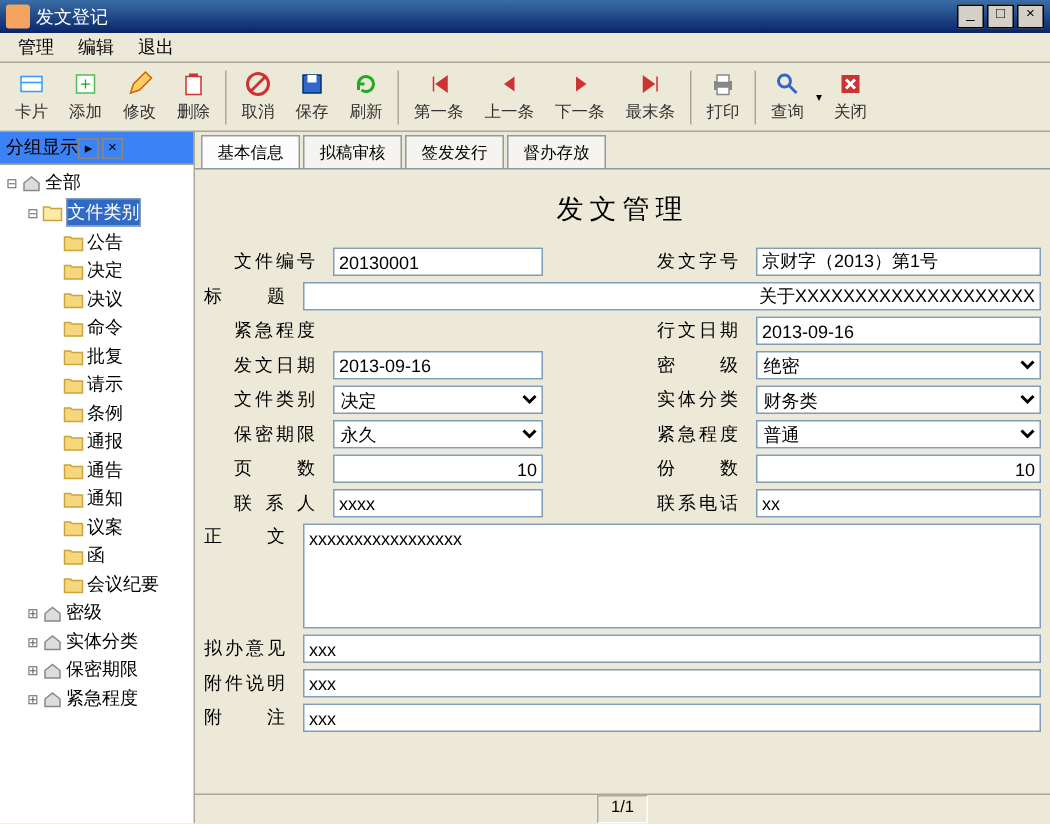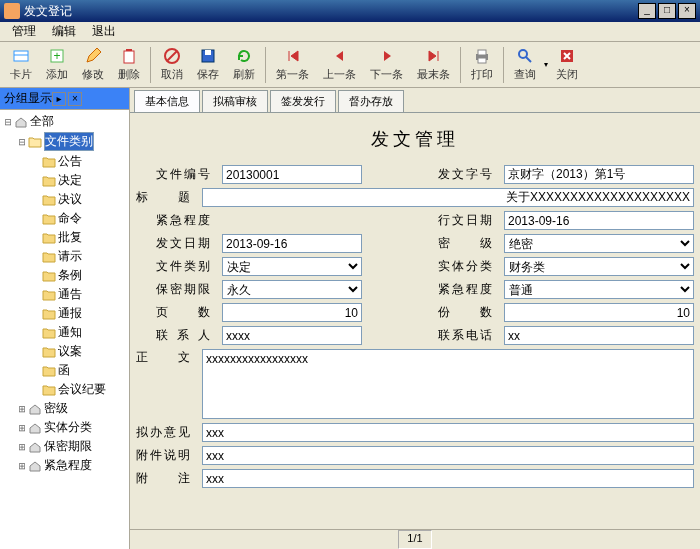--- a/index.html
+++ b/index.html
@@ -284,30 +284,30 @@
           </span>
           <span>条例</span>
         </div>
         <div class="node ind2">
           <span class="exp"></span>
           <span class="fold">
             <svg width="14" height="12">
               <path d="M1 2h4l1 1h7v8H1z" fill="#f6d77e" stroke="#c9a53b"></path>
             </svg>
           </span>
+          <span>通报</span>
+        </div>
+        <div class="node ind2">
+          <span class="exp"></span>
+          <span class="fold">
+            <svg width="14" height="12">
+              <path d="M1 2h4l1 1h7v8H1z" fill="#f6d77e" stroke="#c9a53b"></path>
+            </svg>
+          </span>
           <span>通告</span>
-        </div>
-        <div class="node ind2">
-          <span class="exp"></span>
-          <span class="fold">
-            <svg width="14" height="12">
-              <path d="M1 2h4l1 1h7v8H1z" fill="#f6d77e" stroke="#c9a53b"></path>
-            </svg>
-          </span>
-          <span>通报</span>
         </div>
         <div class="node ind2">
           <span class="exp"></span>
           <span class="fold">
             <svg width="14" height="12">
               <path d="M1 2h4l1 1h7v8H1z" fill="#f6d77e" stroke="#c9a53b"></path>
             </svg>
           </span>
           <span>通知</span>
         </div>

